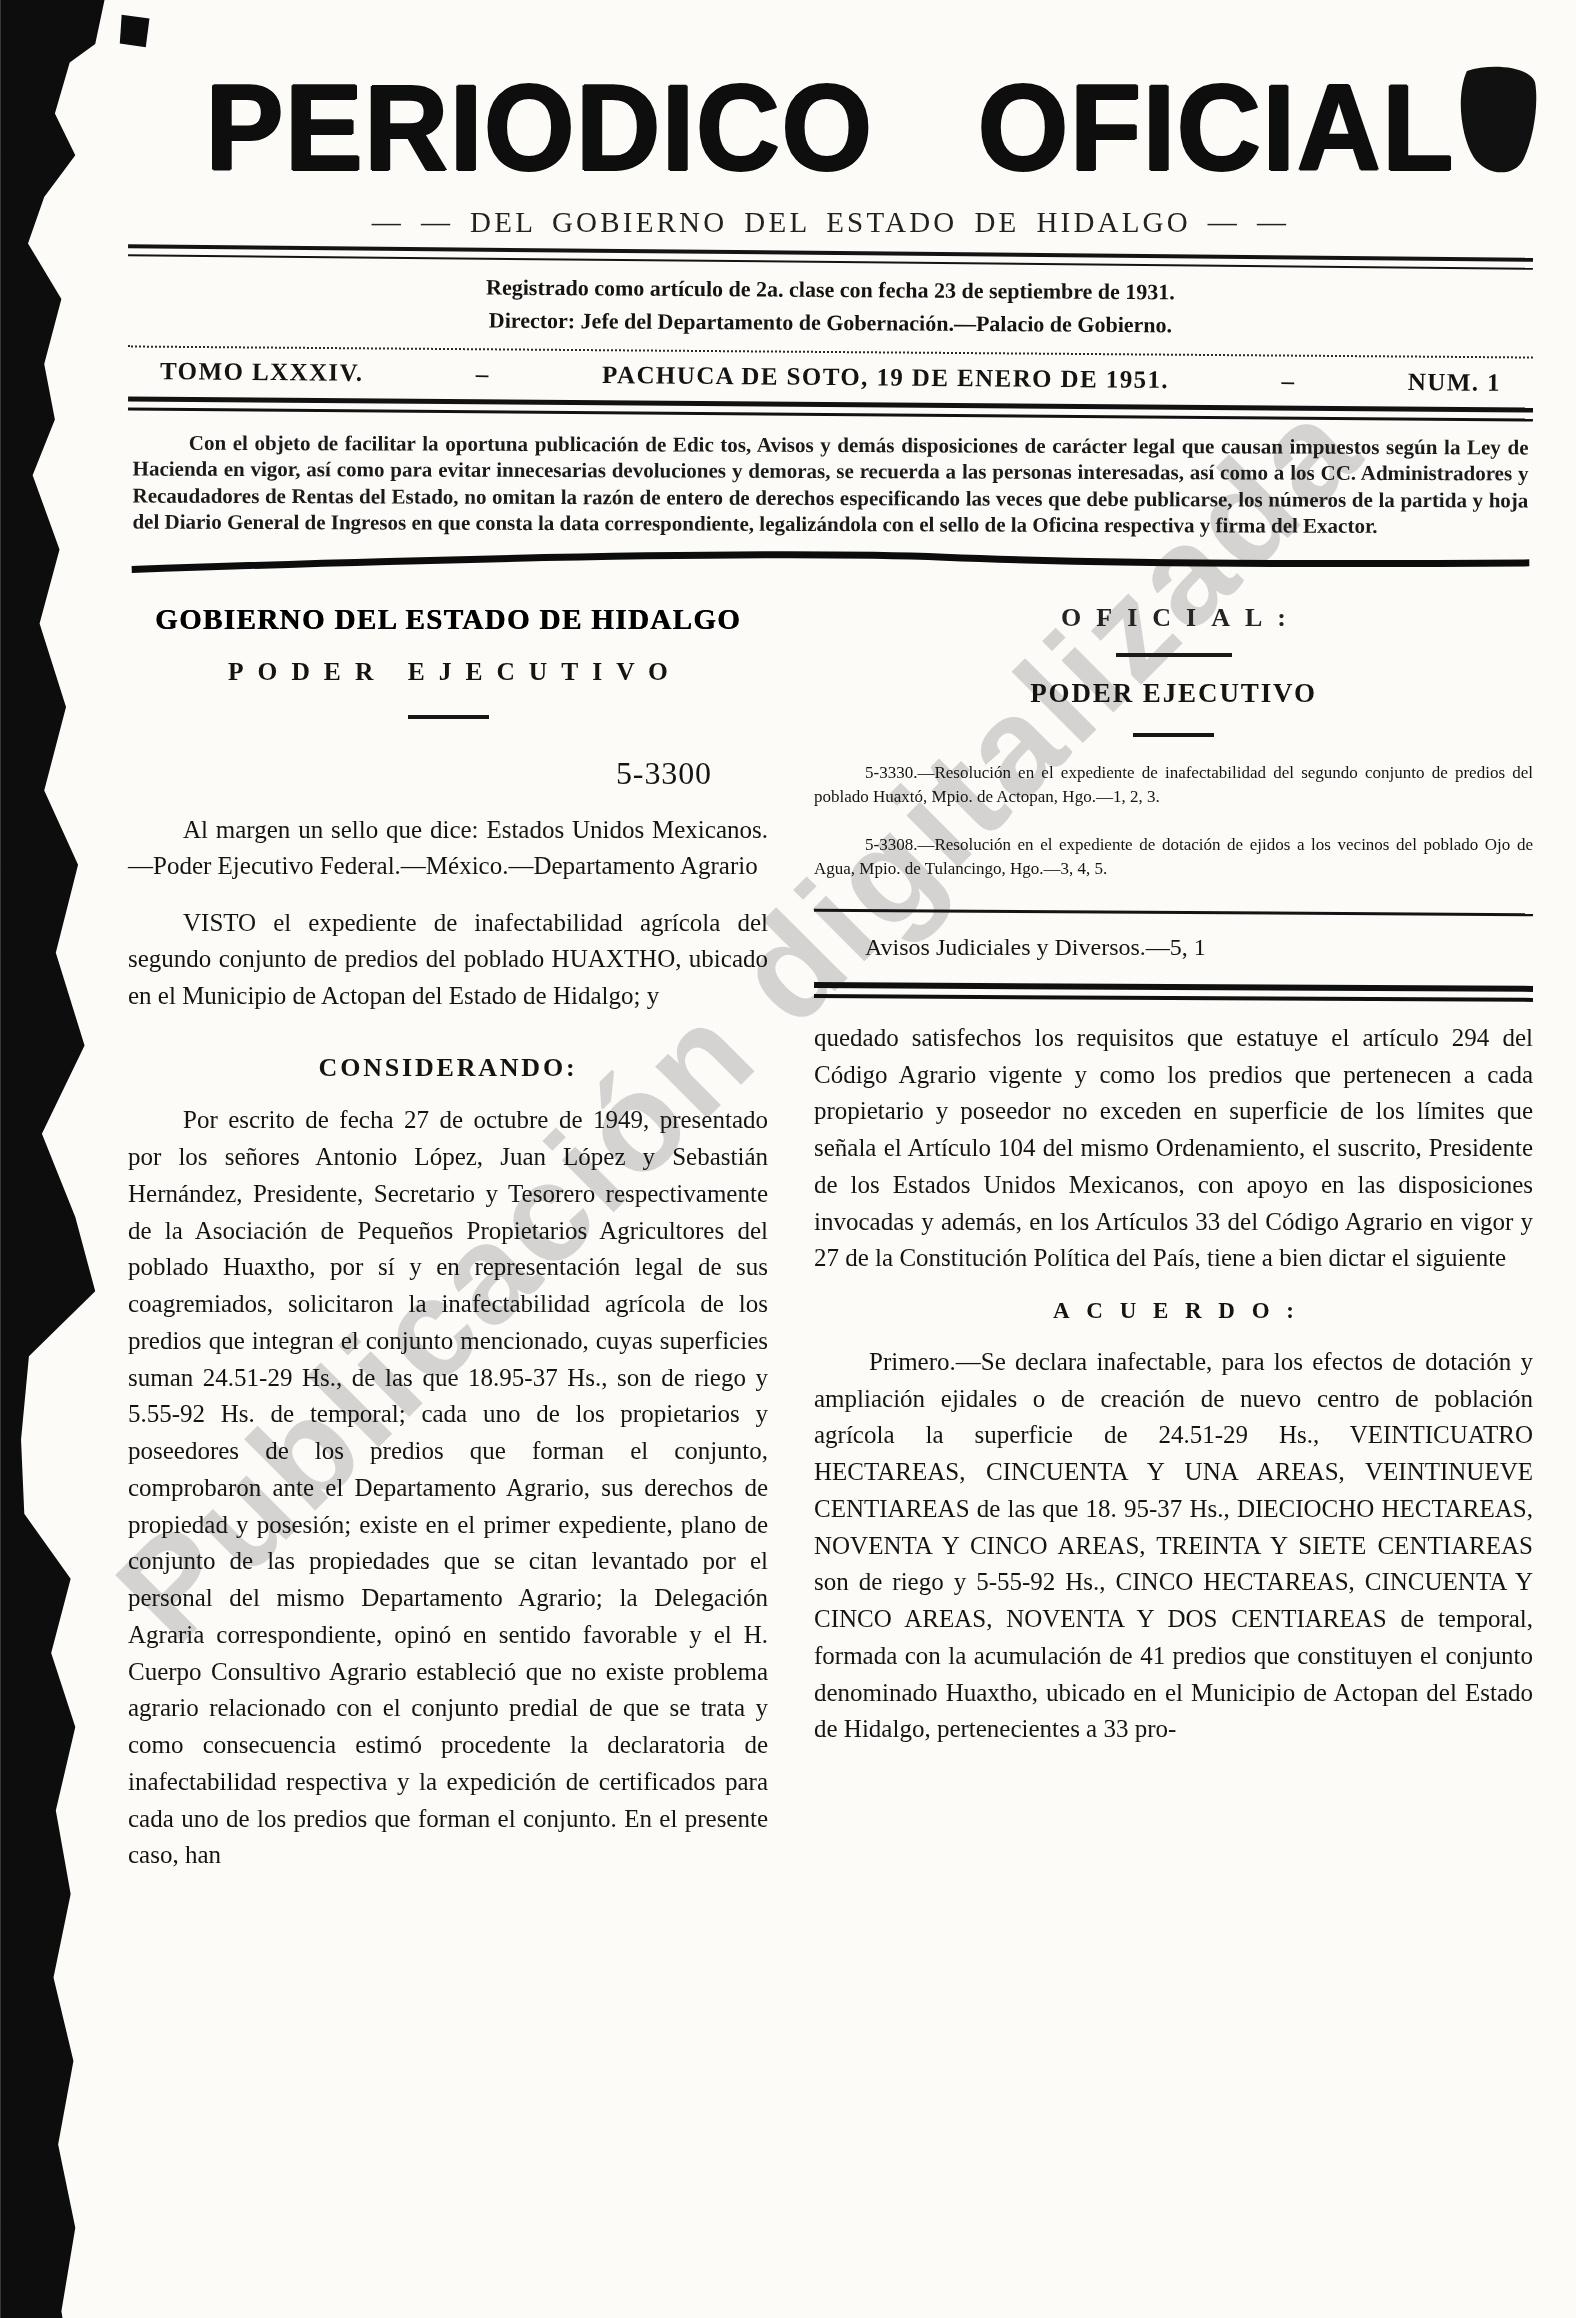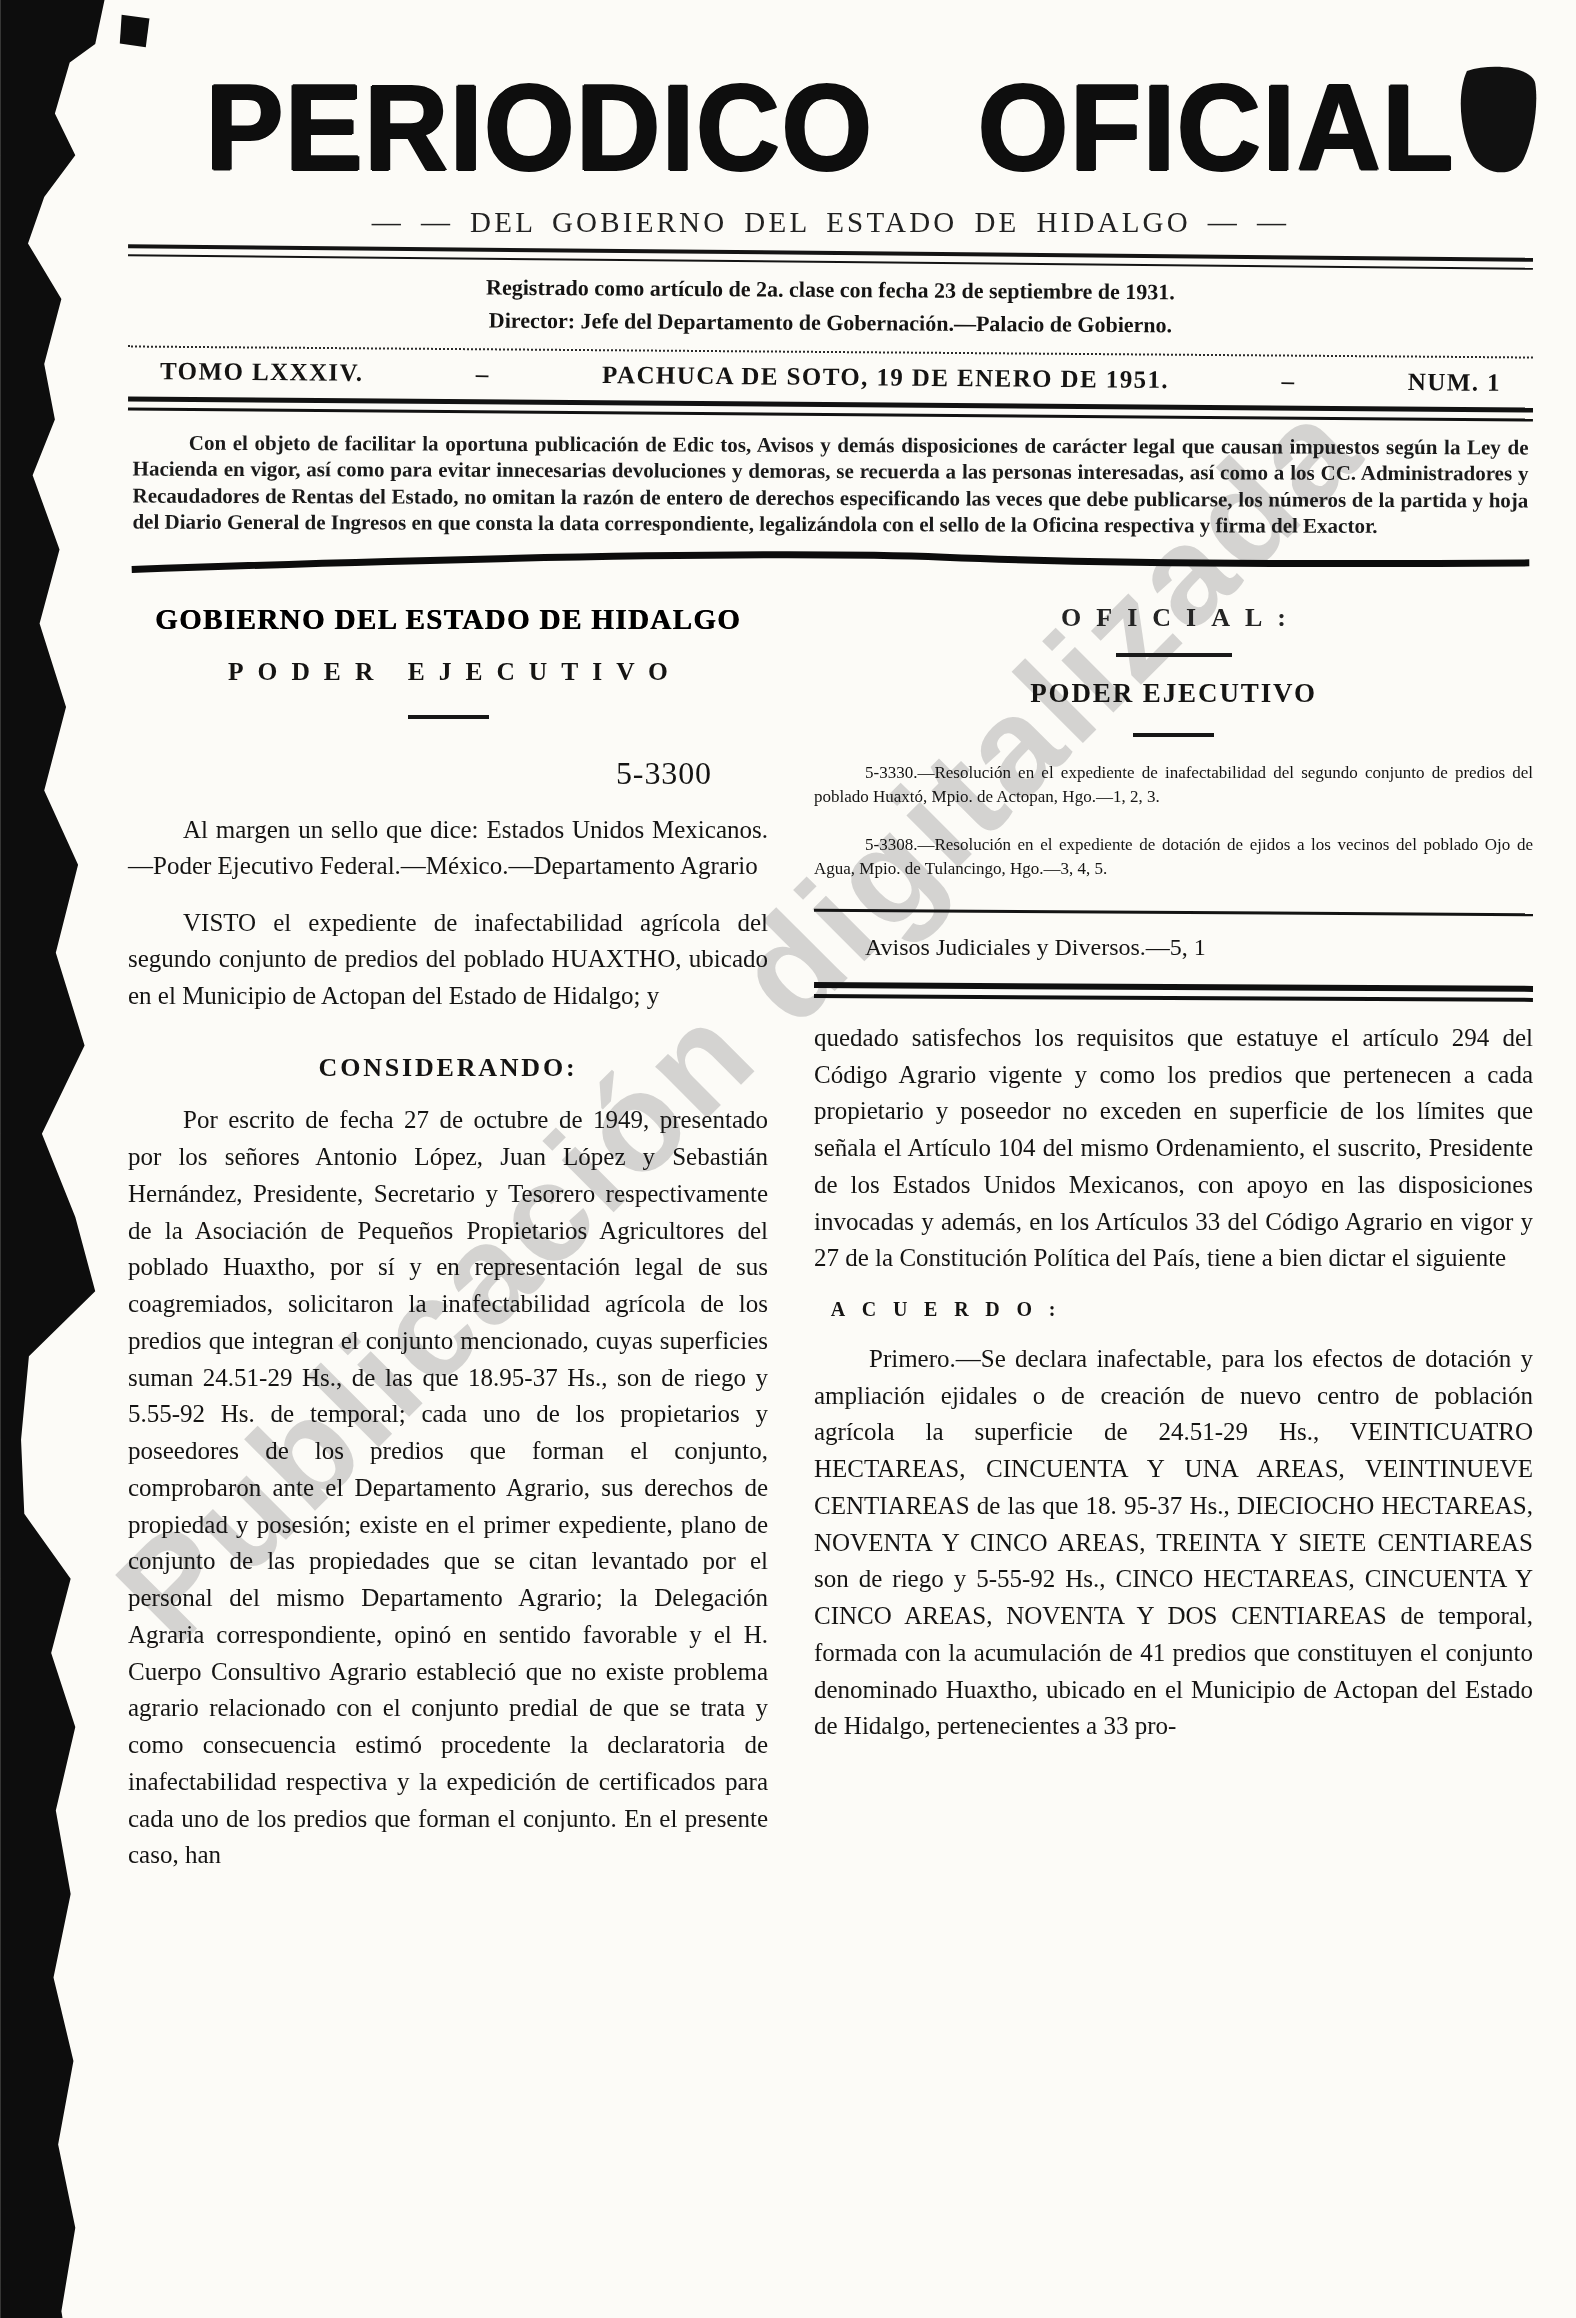--- a/index.html
+++ b/index.html
@@ -89,21 +89,21 @@
   .mini-rule-r2 { width:81px; height:4.2px; background:#161616; margin:24px auto 0; }
   .sum-item {
     font-size:17px; line-height:1.42; text-align:justify;
     text-indent:51px; margin-top:24px; hyphens:auto; -webkit-hyphens:auto;
   }
   .full-rule { margin-top:29px; height:3.2px; background:#141414; transform:rotate(0.35deg); }
   .avisos { margin-top:20.4px; font-size:24px; text-indent:51px; }
   .dbl-rule { margin-top:23px; transform:rotate(0.3deg); }
   .dbl-rule .a { height:6px; background:#101010; }
   .dbl-rule .b { height:4.2px; background:#101010; margin-top:6px; }
-  .acuerdo { margin-top:21.3px; font-weight:bold; font-size:20px; letter-spacing:16.7px; text-indent:16.7px; }
+  .acuerdo { margin-top:21.3px; text-align:center; font-weight:bold; font-size:23px; letter-spacing:16.7px; text-indent:16.7px; }
 </style>
 </head>
 <body>
 
 <div class="page">
 
   <div class="watermark">Publicación digitalizada</div>
 
   <svg class="edge-artifact" width="158" height="2411" viewBox="0 0 340 5200" aria-hidden="true">
     <path fill="#0d0d0d" d="M0,0 L225,0 L205,95 L150,135 L118,245 L162,335 L95,425 L60,525 L132,645 L95,785 L118,905 L70,1025 L128,1185 L85,1345 L142,1525 L95,1705 L168,1865 L120,2055 L182,2255 L90,2445 L162,2625 L205,2785 L62,2925 L45,3105 L52,3265 L152,3405 L110,3565 L162,3725 L120,3905 L152,4085 L115,4265 L158,4445 L125,4625 L162,4805 L132,4985 L168,5200 L0,5200 Z"></path>

